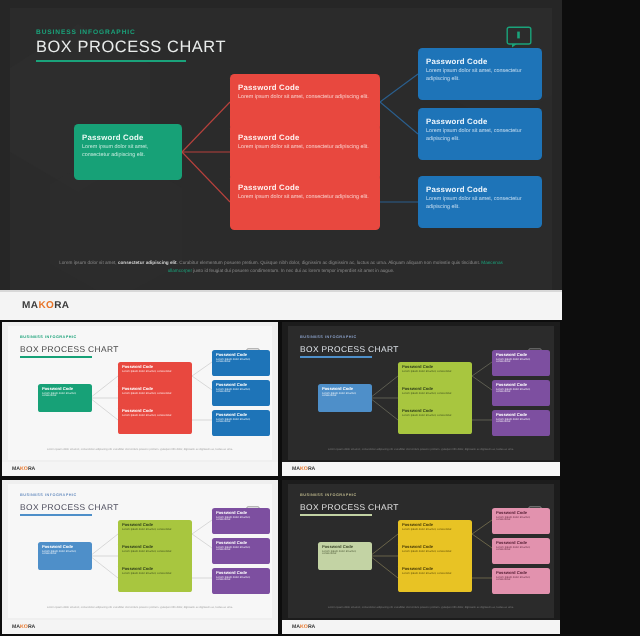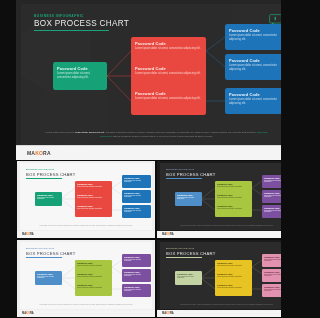--- a/index.html
+++ b/index.html
@@ -1,19 +1,19 @@
 <!DOCTYPE html>
 <html><head>
 <meta charset="utf-8">
 <style>
   html,body{margin:0;padding:0;background:#0d0d0d;}
   body{width:281px;height:318px;overflow:hidden;
        font-family:"Liberation Sans","DejaVu Sans",sans-serif;}
 
-  .page{position:relative;width:281px;height:236px;background:#14532d;margin-left:16px;}
+  .page{position:relative;width:281px;height:236px;background:#14532d;}
 
   
   .hero{position:relative;width:281px;height:160px;background:#262626;overflow:hidden;}
   .hero-inner{position:absolute;left:5px;top:4px;right:5px;bottom:14px;background:#2b2b2b;}
   .hero-poly{position:absolute;inset:0;overflow:hidden;opacity:.28;}
   .hero-poly svg{position:absolute;left:0;top:0;}
 
   .eyebrow{position:absolute;left:13px;top:10px;font-size:3.3px;letter-spacing:.45px;
            font-weight:bold;color:#1aa37b;white-space:nowrap;}
   .title{position:absolute;left:13px;top:15px;font-size:8.2px;letter-spacing:.3px;

